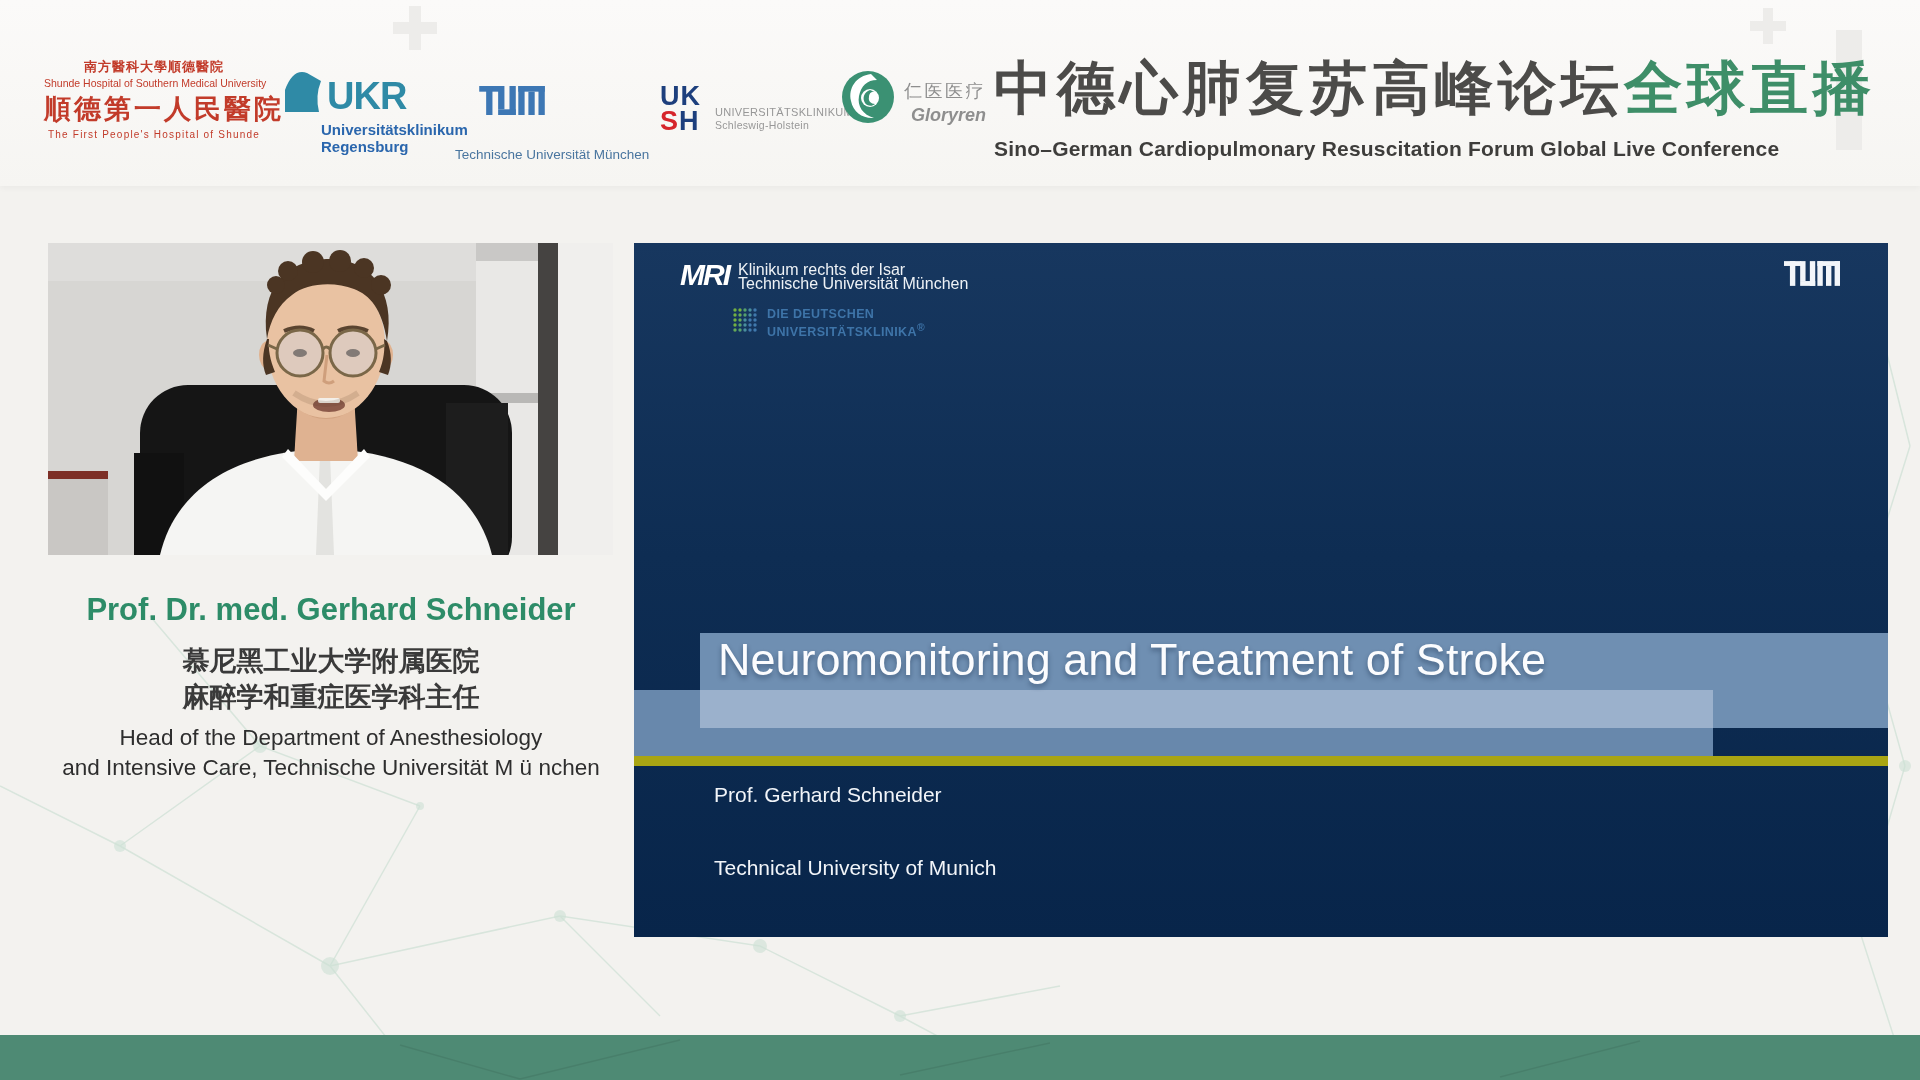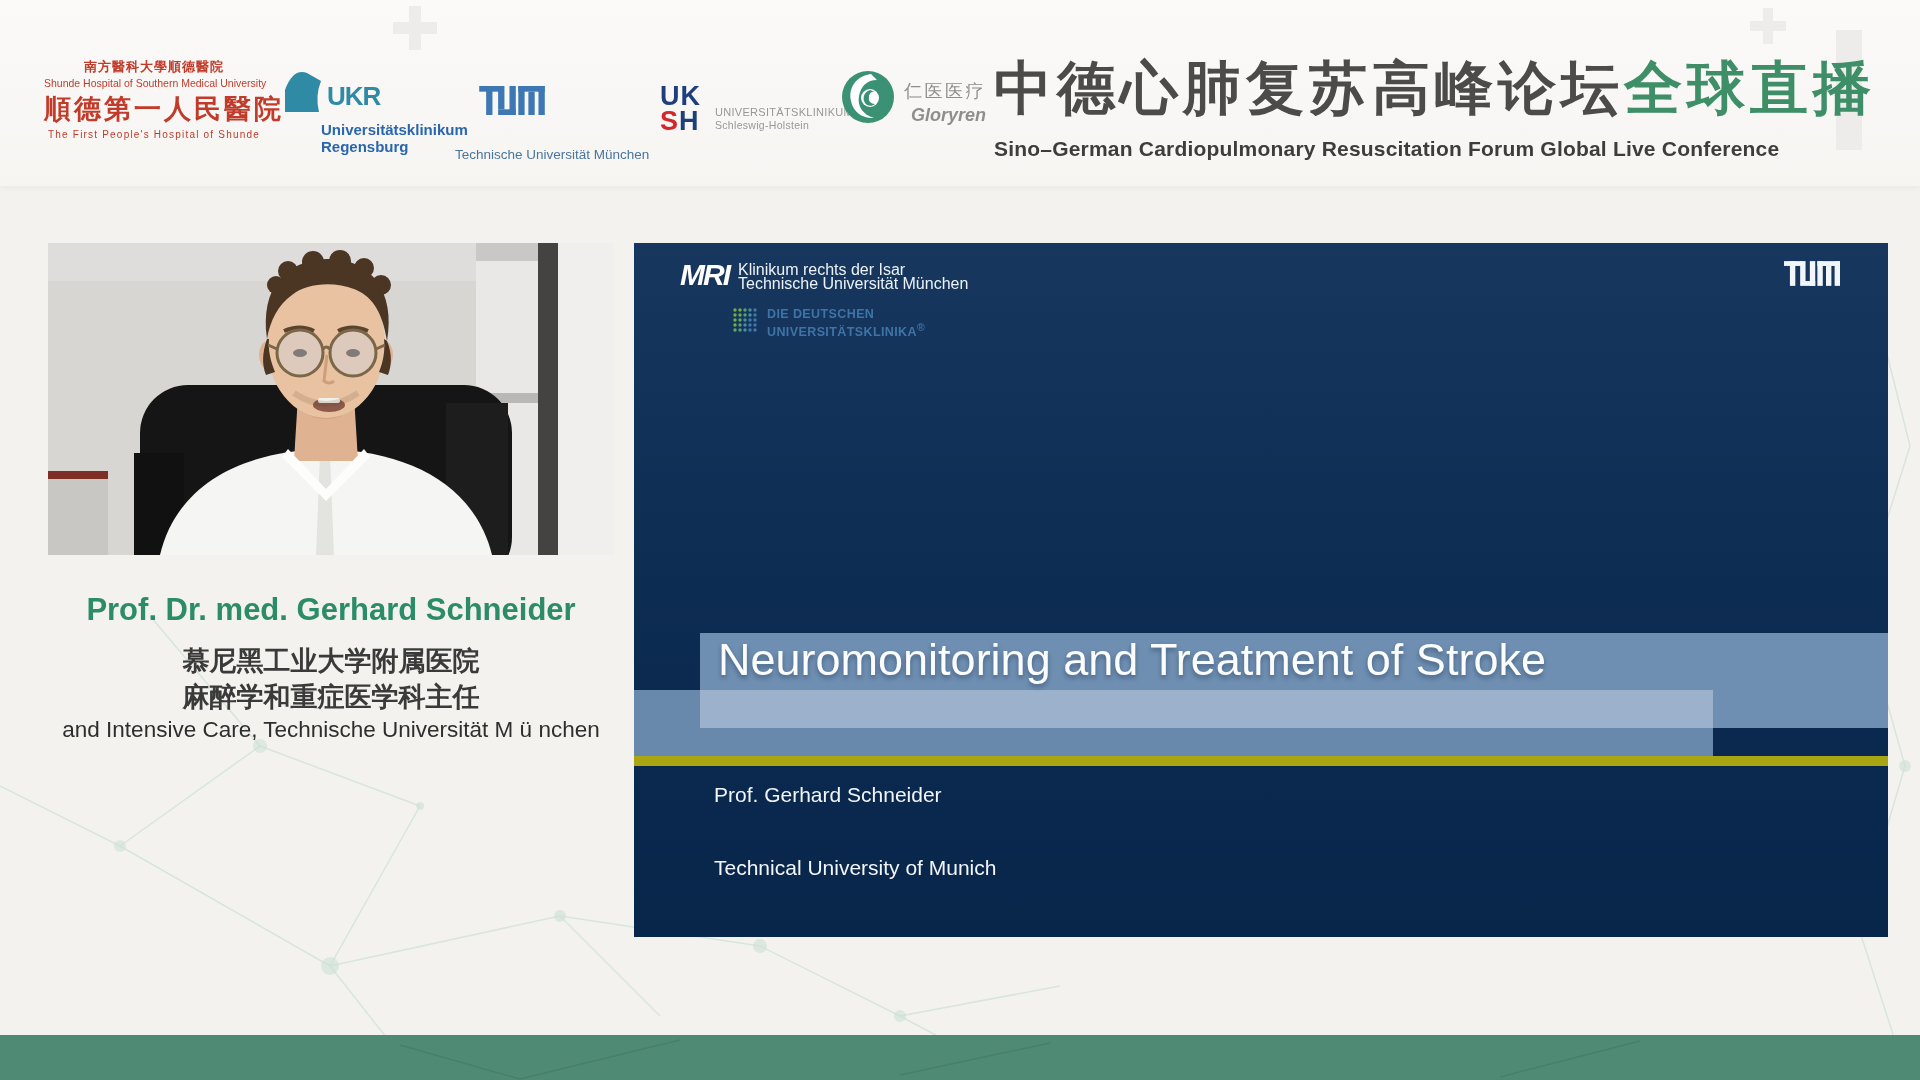--- a/index.html
+++ b/index.html
@@ -15,21 +15,21 @@
   .plus-v,.plus-h,.strip{position:absolute;background:#edecea;}
   
   .logo-shunde{left:44px;top:58px;width:220px;text-align:center;color:#c23b2a;}
   .sh-zh1{font-family:"DejaVu Serif",serif;font-size:13px;font-weight:600;letter-spacing:1px;white-space:nowrap;}
   .sh-en1{font-size:10.5px;margin-top:1px;white-space:nowrap;}
   .sh-zh2{font-family:"DejaVu Serif",serif;font-size:27px;font-weight:800;letter-spacing:3px;margin-top:2px;white-space:nowrap;}
   .sh-en2{font-size:10px;letter-spacing:1.2px;margin-top:2px;white-space:nowrap;}
   
   .logo-ukr{left:283px;top:66px;}
   .ukr-top{display:flex;align-items:flex-end;}
-  .ukr-abbr{font-size:26px;font-weight:800;color:#2f8aa6;line-height:40px;margin-left:2px;letter-spacing:-1px;}
+  .ukr-abbr{font-size:38px;font-weight:800;color:#2f8aa6;line-height:40px;margin-left:2px;letter-spacing:-1px;}
   .ukr-sub{margin-left:38px;margin-top:5px;font-size:15px;font-weight:700;color:#2a66ad;line-height:17px;}
   
   .logo-tum-h{left:455px;top:86px;width:210px;}
   .tum-h-glyph{margin-left:24px;}
   .tum-h-name{margin-top:28px;font-size:13.5px;color:#49759f;white-space:nowrap;}
   
   .logo-uksh{left:660px;top:84px;display:flex;}
   .uksh-abbr{font-size:27px;font-weight:800;line-height:25px;letter-spacing:1px;color:#1d3f7d;}
   .uksh-red{color:#d6252b;}
   .uksh-sub{margin-left:14px;margin-top:22px;font-size:11px;color:#979797;line-height:13px;letter-spacing:.3px;}
@@ -242,20 +242,21 @@
       <ellipse cx="281" cy="162" rx="16" ry="7" fill="#8c5a4a"></ellipse>
       <rect x="270" y="155" width="22" height="5" rx="2" fill="#f3efe9"></rect>
       <path d="M246,150 Q278,172 310,150" stroke="rgba(90,60,40,.15)" stroke-width="6" fill="none"></path>
     </svg>
   </div>
 
   <div class="sp-info">
     <div class="sp-name">Prof. Dr. med. Gerhard Schneider</div>
     <div class="sp-zh first">慕尼黑工业大学附属医院</div>
     <div class="sp-zh">麻醉学和重症医学科主任</div>
+    <div class="sp-en first">Head of the Department of Anesthesiology</div>
     <div class="sp-en">and Intensive Care, Technische Universität M ü nchen</div>
   </div>
 
   <div class="slide">
 
     <div class="mri">
       <div class="mri-abbr">MRI</div>
       <div class="mri-text">
         <div>Klinikum rechts der Isar</div>
         <div>Technische Universität München</div>

